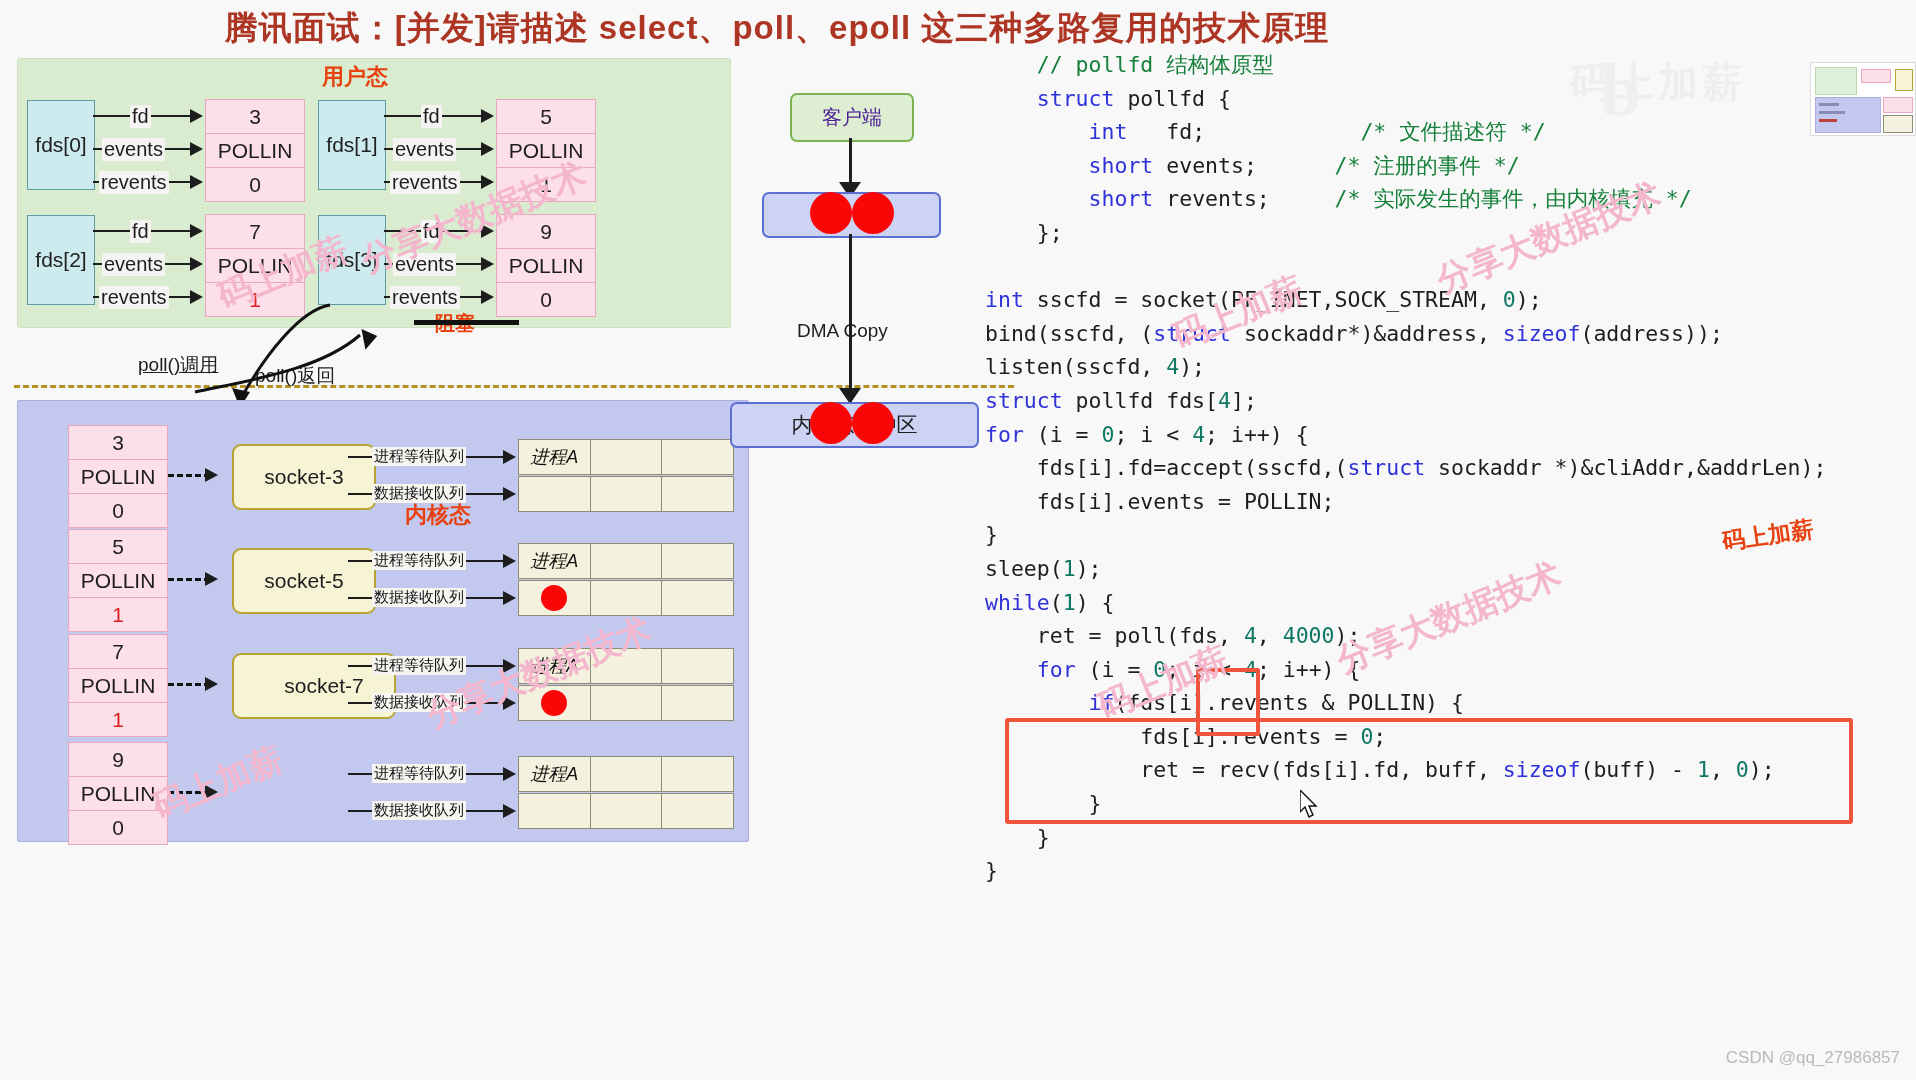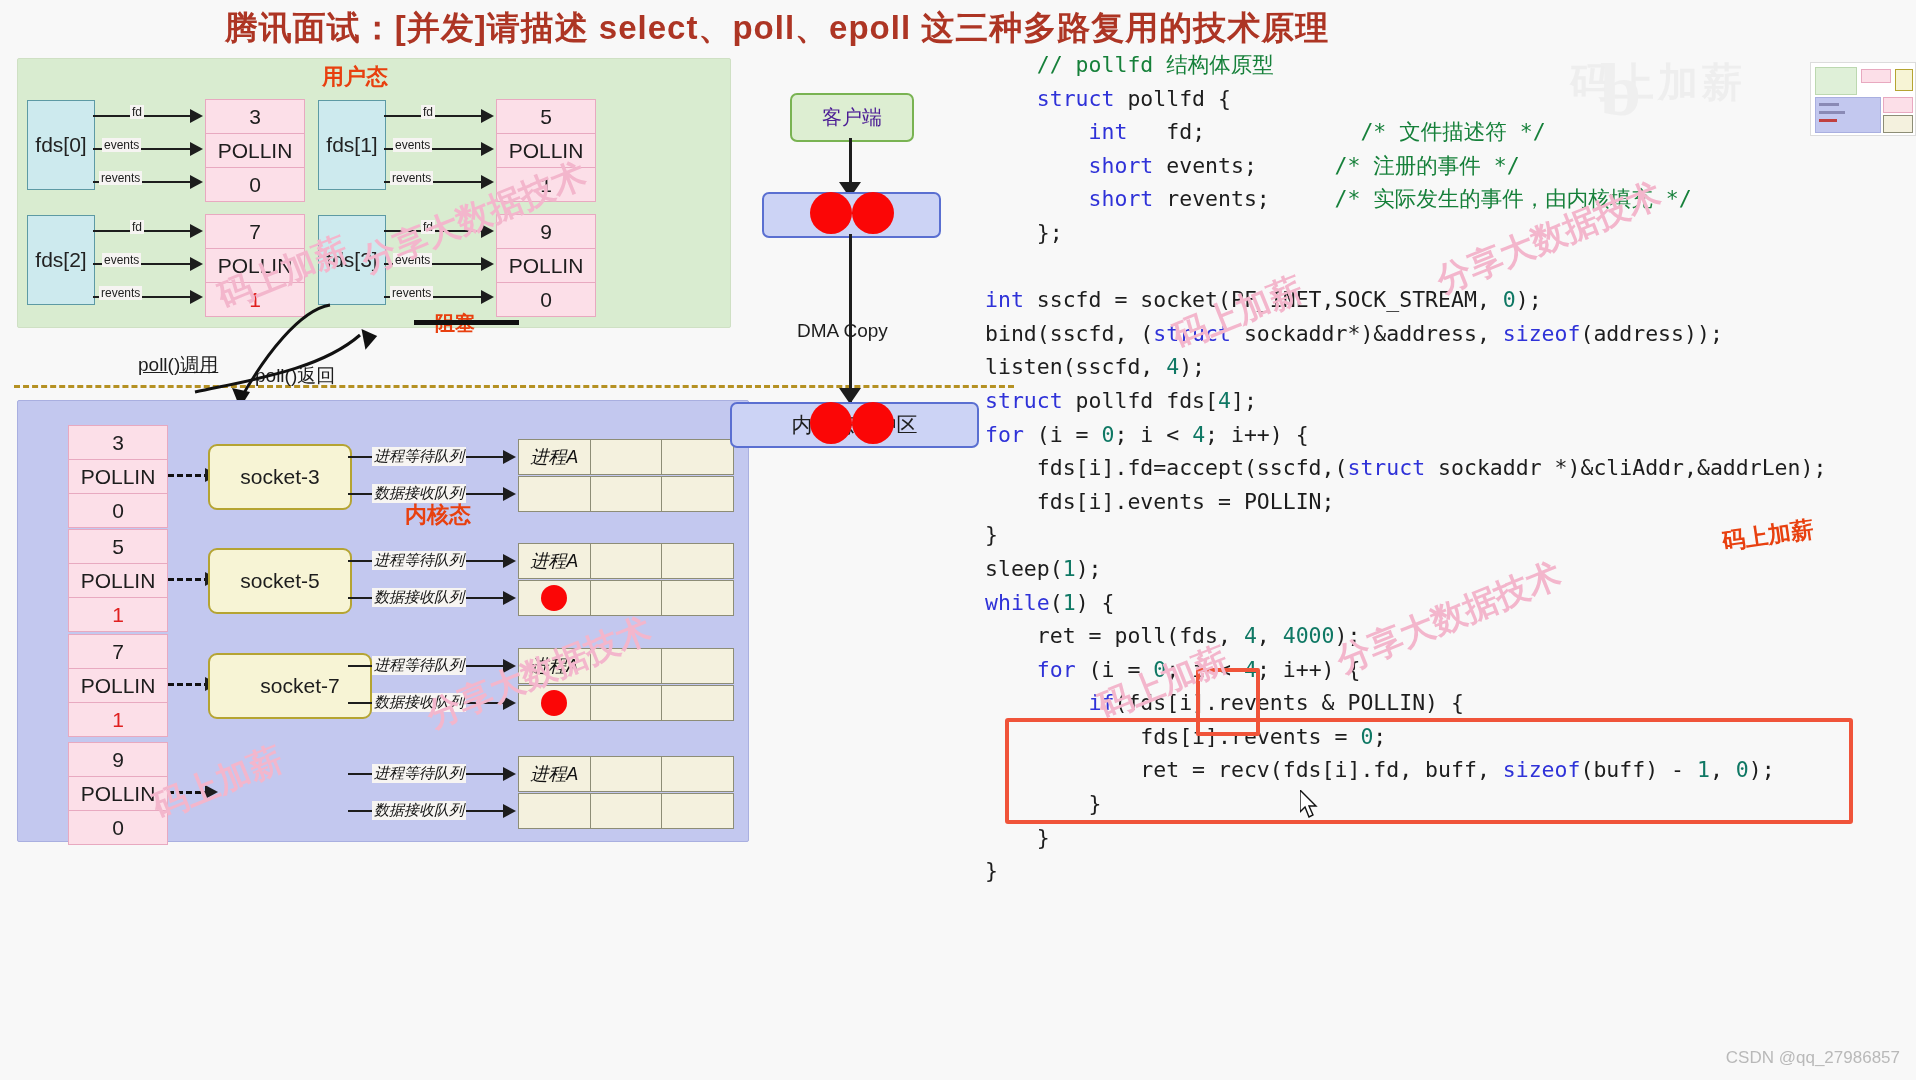--- a/index.html
+++ b/index.html
@@ -50,21 +50,21 @@
   .pollfd .hot{color:#e02020;}
 
   
   .arrow-row{position:absolute;height:2px;background:#1d1d1d;}
   .arrow-head{
     position:absolute;width:0;height:0;
     border-top:7px solid transparent;border-bottom:7px solid transparent;
     border-left:13px solid #1d1d1d;
   }
   .arrow-lbl{
-    position:absolute;font-size:12px;color:#1d1d1d;background:#f6f4f2;
+    position:absolute;font-size:20px;color:#1d1d1d;background:#f6f4f2;
     padding:0 2px;white-space:nowrap;
   }
 
   
   .divider{
     position:absolute;left:14px;top:385px;width:1000px;height:0;
     border-top:3px dashed #b59123;
   }
 
   
@@ -80,26 +80,26 @@
 
   
   .kernelmode{
     position:absolute;left:17px;top:400px;width:730px;height:440px;
     background:#c3c8ef;border:1px solid #a9afe0;border-radius:2px;
   }
 
   .sockbox{
     position:absolute;width:140px;height:62px;background:#f7f4d5;
     border:2px solid #b5a432;border-radius:9px;display:flex;
-    align-items:center;justify-content:center;font-size:21px;color:#1d1d1d;
+    align-items:center;justify-content:center;font-size:21px;color:#1d1d1d;margin-left:24px;
   }
 
   .queue-lbl{
     position:absolute;font-size:15px;color:#111;background:#f7f5f2;
-    padding:0 2px;white-space:nowrap;font-style:italic;
+    padding:0 2px;white-space:nowrap;
   }
   .qline{position:absolute;height:2px;background:#1d1d1d;}
   .qcells{
     position:absolute;width:214px;height:34px;display:flex;
     border:1px solid #8d8d76;
   }
   .qcells .c{flex:1;border-right:1px solid #8d8d76;background:#f4f1de;
     display:flex;align-items:center;justify-content:center;font-size:18px;color:#111;font-style:italic;}
   .qcells .c:last-child{border-right:none;}
   .dot-red{

